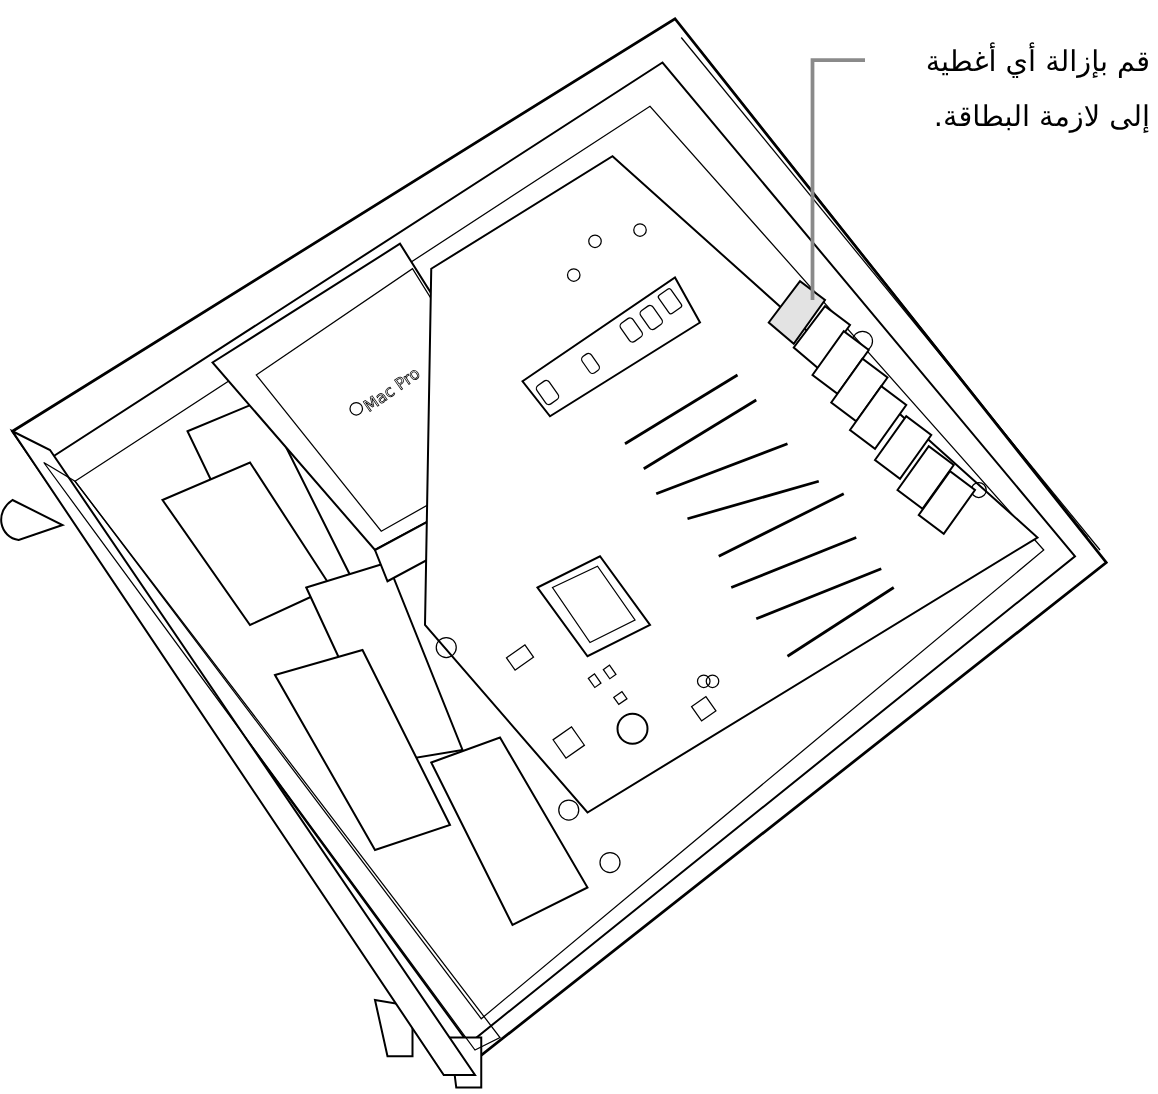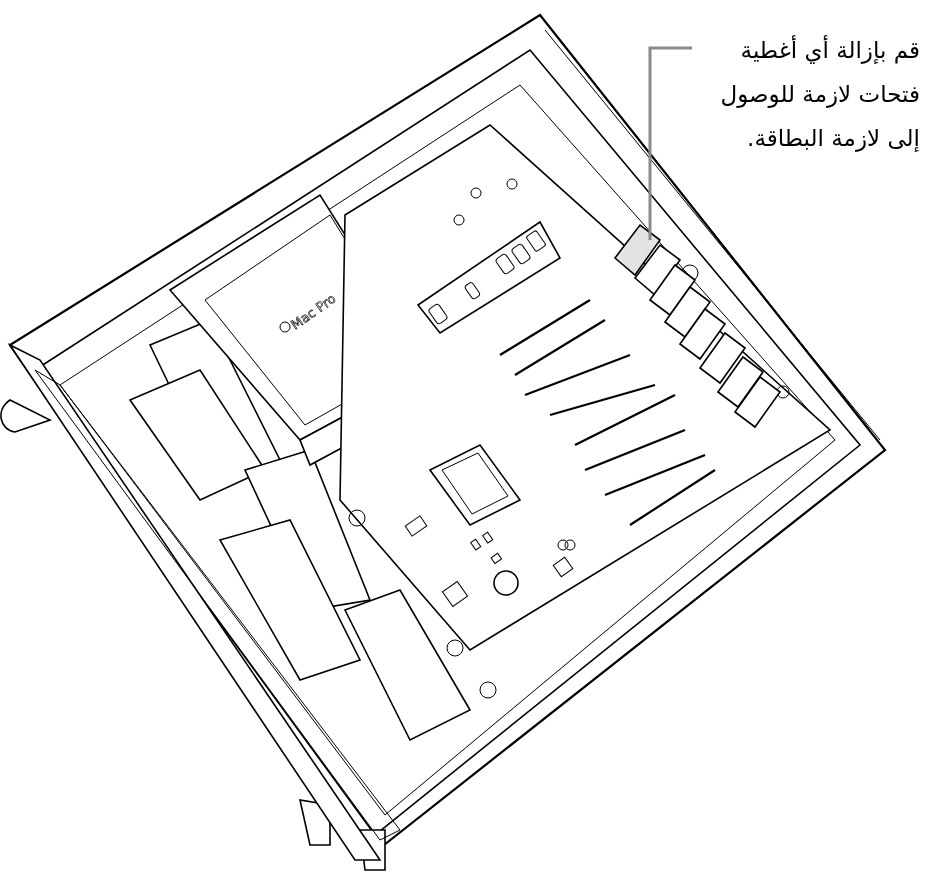--- a/index.html
+++ b/index.html
@@ -115,15 +115,14 @@
     <polygon class="med white" points="700,368 725,333 745,348 720,383"></polygon>
     <polygon class="med white" points="718,392 743,357 763,372 738,407"></polygon>
     <polygon class="med white" points="735,412 760,377 780,392 755,427"></polygon>
   </g>
 
   <polyline class="leader" points="692,48 650,48 650,240"></polyline>
 </svg>
 
 <div id="callout">
   <span>قم بإزالة أي أغطية</span>
-  <span>فتحات لازمة للوصول</span>
   <span>إلى لازمة البطاقة.</span>
 </div>
 
 </body></html>

